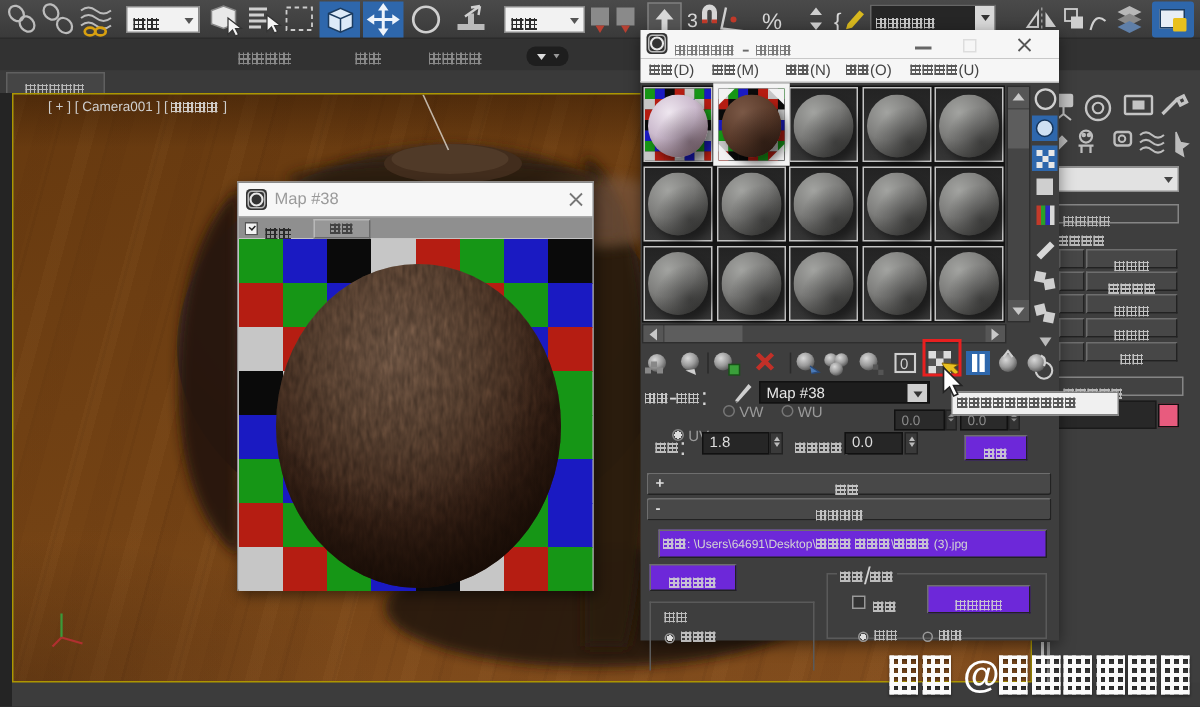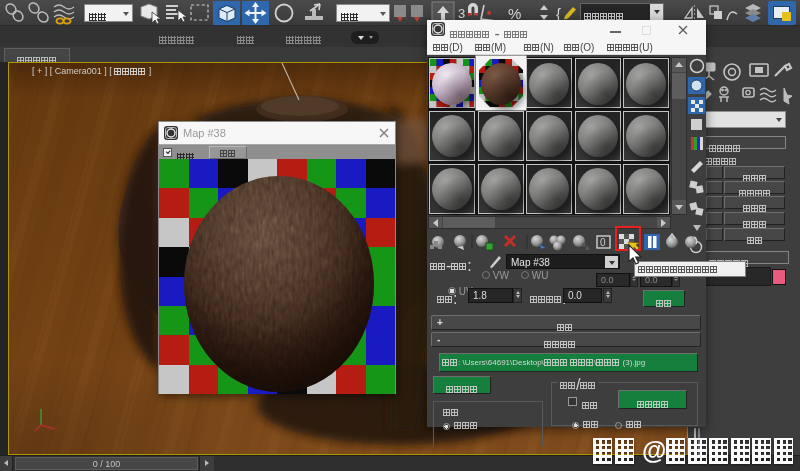--- a/index.html
+++ b/index.html
@@ -1,21 +1,21 @@
 <!DOCTYPE html>
 <html><head><meta charset="utf-8"><style>
 *{margin:0;padding:0;box-sizing:border-box;font-family:"Liberation Sans",sans-serif}
 html,body{width:800px;height:471px;overflow:hidden;background:#2b2b2b}
 #stage{position:absolute;left:0;top:0;width:800px;height:471px;background:#3c3c3c}
 .abs{position:absolute}
 i.g,i.h,i.t,i.w{display:inline-block;vertical-align:middle;opacity:.88}
 i.h{width:8px;height:8px;margin:0 1px 2px 0;background-image:repeating-linear-gradient(0deg,currentColor 0 1px,transparent 1px 3px),repeating-linear-gradient(90deg,currentColor 0 1px,transparent 1px 3px)}
 i.t{width:7px;height:7px;margin:0 1px 1px 0;background-image:repeating-linear-gradient(0deg,currentColor 0 1px,transparent 1px 2.8px),repeating-linear-gradient(90deg,currentColor 0 1px,transparent 1px 2.8px)}
 i.w{width:19px;height:26px;margin:0 2.5px 3px 0;background-image:repeating-linear-gradient(0deg,currentColor 0 2.7px,transparent 2.7px 5.9px),repeating-linear-gradient(90deg,currentColor 0 2.7px,transparent 2.7px 5.9px);opacity:.98;filter:drop-shadow(0 1px 1px rgba(0,0,0,.5))}
-.btn3d{background:#15803d;border:1px solid;border-color:#6e6e6e #222 #222 #6e6e6e;color:#d4d4d4}
+.btn3d{background:#6d28d9;border:1px solid;border-color:#6e6e6e #222 #222 #6e6e6e;color:#d4d4d4}
 .fld{background:#1d1d1d;border:1px solid #111;color:#ddd}
 </style></head>
 <body>
 <div id="stage">
 
 <div class="abs" id="toolbar" style="left:0;top:0;width:800px;height:26px;background:linear-gradient(#4a4a4a,#3a3a3a);border-bottom:1px solid #2b2b2b">
   <svg width="800" height="26" viewBox="0 0 800 26">
     <g stroke="#bcbcbc" fill="none" stroke-width="1.5">
       <ellipse cx="11" cy="9" rx="4.5" ry="5.5" transform="rotate(-40 11 9)"></ellipse>
       <ellipse cx="18" cy="16" rx="4.5" ry="5.5" transform="rotate(-40 18 16)"></ellipse>
@@ -714,24 +714,15 @@
 
 <div class="abs" style="left:694px;top:428px;width:1.5px;height:27px;background:#b8b8b8;z-index:6"></div>
 <div class="abs" style="left:698px;top:428px;width:1.5px;height:27px;background:#8a8a8a;z-index:6"></div>
 
 <div class="abs" style="left:634px;top:261px;width:112px;height:16px;background:#f0f0f0;border:1px solid #808080;padding:2px 3px 0;color:#333;z-index:60;overflow:hidden;line-height:10px"><i class="t" style="opacity:.8"></i><i class="t" style="opacity:.8"></i><i class="t" style="opacity:.8"></i><i class="t" style="opacity:.8"></i><i class="t" style="opacity:.8"></i><i class="t" style="opacity:.8"></i><i class="t" style="opacity:.8"></i><i class="t" style="opacity:.8"></i><i class="t" style="opacity:.8"></i><i class="t" style="opacity:.8"></i></div>
 
 <svg class="abs" style="left:627px;top:244px;z-index:70" width="16" height="22" viewBox="0 0 16 22">
       <path d="M2 1 L2 17.5 L6 14 L8.8 20 L11.5 18.8 L8.7 13 L14 13 Z" fill="#fff" stroke="#222" stroke-width="1.1"></path>
     </svg>
 
-<div class="abs" style="left:0;top:455px;width:800px;height:16px;background:#2f2f2f;border-top:1px solid #1e1e1e">
-  <div class="abs" style="left:0;top:0;width:13px;height:15px;background:#3e3e3e;border-right:1px solid #222">
-        <div style="margin:4px auto;width:0;border:3.5px solid transparent;border-right:4.5px solid #bbb;border-left:none"></div>
-      </div>
-  <div class="abs" style="left:15px;top:1px;width:183px;height:13px;background:#474747;border:1px solid #5c5c5c;text-align:center;color:#c3c3c3;font-size:9px;padding-top:1px">0 / 100</div>
-  <div class="abs" style="left:199px;top:0;width:15px;height:15px;background:#3e3e3e;border-left:1px solid #222">
-        <div style="margin:4px auto;width:0;border:3.5px solid transparent;border-left:4.5px solid #bbb;border-right:none"></div>
-      </div>
-</div>
 
 <div class="abs" style="left:593px;top:436px;z-index:90;color:#fff;font-weight:bold;font-size:25px;white-space:nowrap"><i class="w"></i><i class="w"></i><span style="display:inline-block;width:6px"></span>@<i class="w"></i><i class="w"></i><i class="w"></i><i class="w"></i><i class="w"></i><i class="w"></i></div>
 
 </div>
 </body></html>

